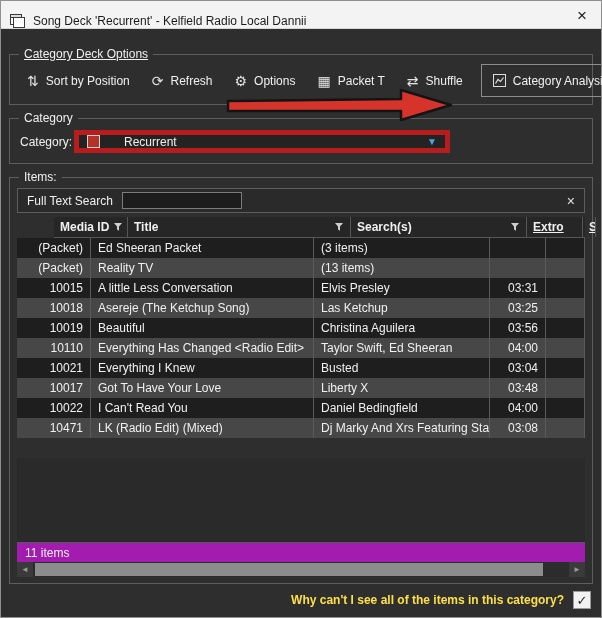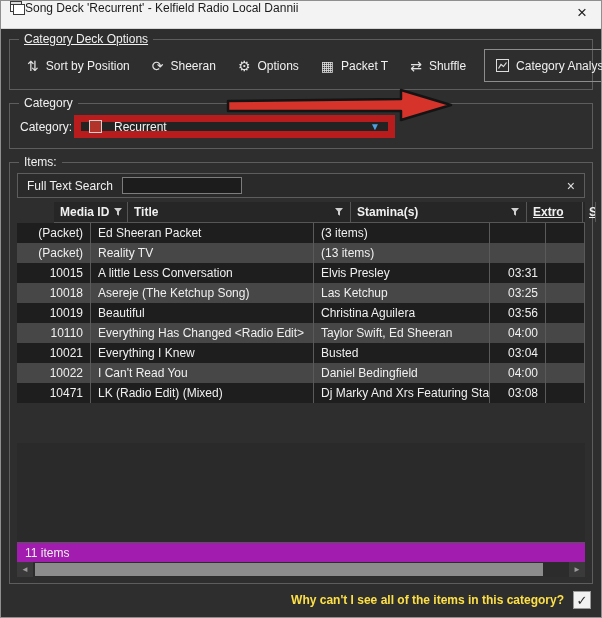--- a/index.html
+++ b/index.html
@@ -10,50 +10,50 @@
     overflow:hidden;
   }
   .window {
     position:relative; width:602px; height:618px;
     border:1px solid #8f8f8f; background:#2e2e2e; color:#f0f0f0;
     display:flex; flex-direction:column;
   }
   
   .titlebar {
     height:28px; flex:0 0 28px; background:#f3f3f3; color:#1b1b1b;
-    display:flex; align-items:flex-start; padding:0 6px 0 9px;
+    display:flex; align-items:flex-end; gap:8px; padding:0 6px 0 9px;
     border-bottom:1px solid #d6d6d6;
   }
   .titlebar .title { flex:1; font-size:12px; white-space:nowrap; overflow:hidden; }
   .close-btn {
     width:26px; height:24px; display:flex; align-items:center; justify-content:center;
     font-size:17px; color:#1b1b1b; cursor:pointer;
   }
   
-  .content { flex:1; display:flex; flex-direction:column; padding:0 0 4px; position:relative; min-height:0; }
+  .content { flex:1; display:flex; flex-direction:column; padding:15px 0 4px; position:relative; min-height:0; }
   fieldset { border:1px solid #5d5d5d; margin:3px 8px; padding:3px 6px 7px; min-width:0; }
   legend { font-size:12px; padding:0 5px; margin-left:3px; color:#f0f0f0; }
   legend.underlined { text-decoration:underline; }
   
   .toolbar { display:flex; align-items:stretch; height:33px; }
   .tb-btn {
     display:flex; align-items:center; gap:7px; padding:0 11px;
     font-size:12px; white-space:nowrap; cursor:pointer; color:#f0f0f0;
   }
   .tb-btn .tb-icon { font-size:14px; line-height:1; color:#e2e2e2; }
   .tb-sep { width:1px; background:#5d5d5d; margin:2px 0; }
   .tb-btn.bordered { border:1px solid #8d8d8d; margin-left:7px; }
   
   .annotation-arrow { position:absolute; left:224px; top:56px; width:232px; height:42px; pointer-events:none; z-index:40; }
   
   .category-row { display:flex; align-items:center; padding:2px 4px 3px; }
   .cat-label { font-size:12px; width:54px; flex:0 0 54px; }
   .combo {
-    width:321px; height:23px; border:7px solid #b91c1c; background:#232323;
-    display:flex; align-items:center; gap:12px; padding:0 8px; font-size:12px; cursor:pointer;
+    width:376px; height:23px; border:5px solid #b91c1c; background:#232323;
+    display:flex; align-items:center; gap:24px; padding:0 8px; font-size:12px; cursor:pointer;
   }
   .swatch { width:13px; height:13px; border:1px solid #d2d2d2; background:#b2332a; flex:0 0 13px; }
   .combo-arrow { margin-left:auto; color:#4f9fe0; font-size:10px; }
   
   .items-fieldset { flex:1; display:flex; flex-direction:column; min-height:0; padding:3px 6px 6px; }
   .search-row {
     flex:0 0 25px; border:1px solid #5d5d5d; background:#2a2a2a;
     display:flex; align-items:center; margin:1px 1px 0;
   }
   .search-label { font-size:12px; padding:0 9px; }
@@ -118,21 +118,21 @@
     <fieldset>
       <legend class="underlined">Category Deck Options</legend>
       <div class="toolbar">
         <div class="tb-btn">
           <span class="tb-icon">⇅</span>
           <span>Sort by Position</span>
         </div>
         <div class="tb-sep"></div>
         <div class="tb-btn">
           <span class="tb-icon">⟳</span>
-          <span>Sheeran</span>
+          <span>Refresh</span>
         </div>
         <div class="tb-sep"></div>
         <div class="tb-btn">
           <span class="tb-icon">⚙</span>
           <span>Options</span>
         </div>
         <div class="tb-sep"></div>
         <div class="tb-btn">
           <span class="tb-icon">▦</span>
           <span>Packet T</span>
@@ -193,21 +193,21 @@
           </div>
           <div class="th">
             <span>Title</span>
             <span style="display:flex;">
               <svg width="10" height="10" viewBox="0 0 10 10">
                   <path d="M1 1 h8 L6 4.6 v4.2 L4 7.4 V4.6 Z" fill="#cfcfcf"></path>
                 </svg>
             </span>
           </div>
           <div class="th">
-            <span>Stamina(s)</span>
+            <span>Search(s)</span>
             <span style="display:flex;">
               <svg width="10" height="10" viewBox="0 0 10 10">
                   <path d="M1 1 h8 L6 4.6 v4.2 L4 7.4 V4.6 Z" fill="#cfcfcf"></path>
                 </svg>
             </span>
           </div>
           <div class="th nofilter">
             <span>Extro</span>
           </div>
           <div class="th nofilter">
@@ -256,20 +256,27 @@
     <div class="td">Everything Has Changed &lt;Radio Edit&gt;</div>
     <div class="td">Taylor Swift, Ed Sheeran</div>
     <div class="td extro">04:00</div>
     <div class="td"></div>
   </div>
             <div class="trow">
     <div class="td media">10021</div>
     <div class="td">Everything I Knew</div>
     <div class="td">Busted</div>
     <div class="td extro">03:04</div>
+    <div class="td"></div>
+  </div>
+            <div class="trow">
+    <div class="td media">10017</div>
+    <div class="td">Got To Have Your Love</div>
+    <div class="td">Liberty X</div>
+    <div class="td extro">03:48</div>
     <div class="td"></div>
   </div>
             <div class="trow">
     <div class="td media">10022</div>
     <div class="td">I Can't Read You</div>
     <div class="td">Daniel Bedingfield</div>
     <div class="td extro">04:00</div>
     <div class="td"></div>
   </div>
             <div class="trow">

